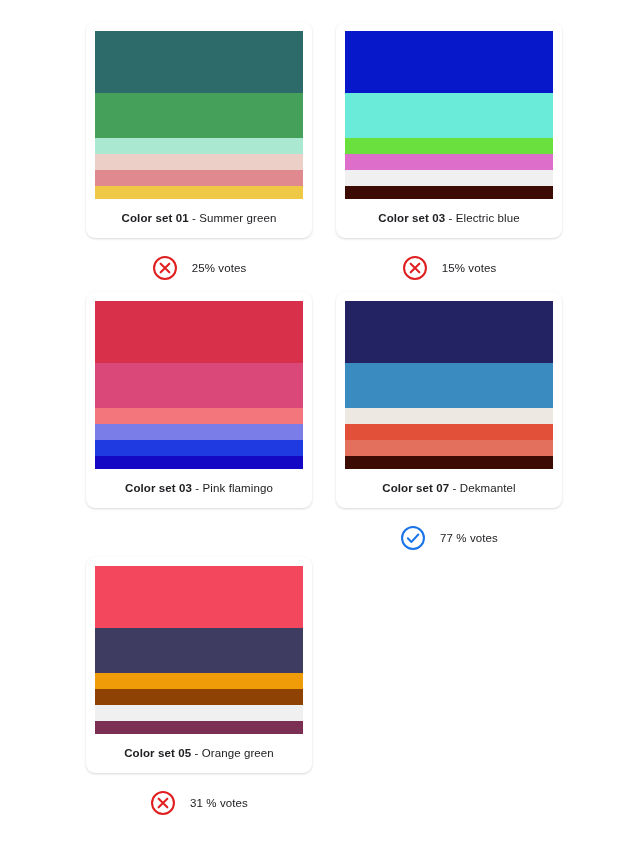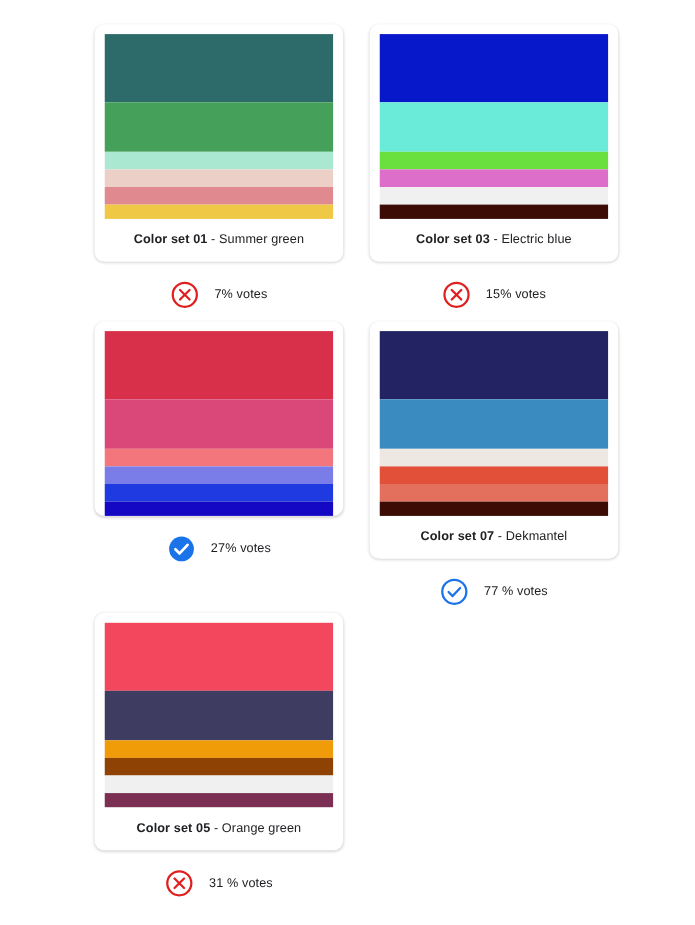--- a/index.html
+++ b/index.html
@@ -103,21 +103,21 @@
           <div class="band" title="#efc845" style="background: rgb(239, 200, 69); height: 13px;"></div>
         </div>
         <div class="card-title"><span class="t-bold">Color set 01</span><span class="t-rest"> - Summer green</span></div>
       </div>
       <div class="vote-row">
         <div class="vote-inner">
           <svg viewBox="0 0 24 24" class="vote-icon">
             <circle cx="12" cy="12" r="10.1" fill="none" stroke="#e02020" stroke-width="1.9"></circle>
             <path d="M8 8 L16 16 M16 8 L8 16" fill="none" stroke="#e02020" stroke-width="1.9" stroke-linecap="round"></path>
           </svg>
-          <span class="vote-text">7% votes</span>
+          <span class="vote-text">25% votes</span>
         </div>
       </div>
     </div>
     <div class="cell col-right row-1">
       <div class="card">
         <div class="swatch">
           <div class="band" title="#0618c9" style="background: rgb(6, 24, 201); height: 62px;"></div>
           <div class="band" title="#6aead8" style="background: rgb(106, 234, 216); height: 45px;"></div>
           <div class="band" title="#6ae03f" style="background: rgb(106, 224, 63); height: 16px;"></div>
           <div class="band" title="#dd6fca" style="background: rgb(221, 111, 202); height: 16px;"></div>
@@ -139,29 +139,21 @@
     <div class="cell col-left row-2">
       <div class="card">
         <div class="swatch">
           <div class="band" title="#d8304a" style="background: rgb(216, 48, 74); height: 62px;"></div>
           <div class="band" title="#d94878" style="background: rgb(217, 72, 120); height: 45px;"></div>
           <div class="band" title="#f2767c" style="background: rgb(242, 118, 124); height: 16px;"></div>
           <div class="band" title="#7a7ce8" style="background: rgb(122, 124, 232); height: 16px;"></div>
           <div class="band" title="#1f3ae0" style="background: rgb(31, 58, 224); height: 16px;"></div>
           <div class="band" title="#1508c4" style="background: rgb(21, 8, 196); height: 13px;"></div>
         </div>
-      </div>
-      <div class="vote-row">
-        <div class="vote-inner">
-          <svg viewBox="0 0 24 24" class="vote-icon">
-            <circle cx="12" cy="12" r="10.4" fill="#1a73e8"></circle>
-            <path d="M6.9 12.3 L10.4 15.8 L17.1 8.6" fill="none" stroke="#ffffff" stroke-width="2.3" stroke-linecap="round" stroke-linejoin="round"></path>
-          </svg>
-          <span class="vote-text">27% votes</span>
-        </div>
+        <div class="card-title"><span class="t-bold">Color set 03</span><span class="t-rest"> - Pink flamingo</span></div>
       </div>
     </div>
     <div class="cell col-right row-2">
       <div class="card">
         <div class="swatch">
           <div class="band" title="#232364" style="background: rgb(35, 35, 100); height: 62px;"></div>
           <div class="band" title="#3a8cc0" style="background: rgb(58, 140, 192); height: 45px;"></div>
           <div class="band" title="#eee8e2" style="background: rgb(238, 232, 226); height: 16px;"></div>
           <div class="band" title="#e2503a" style="background: rgb(226, 80, 58); height: 16px;"></div>
           <div class="band" title="#e3705d" style="background: rgb(227, 112, 93); height: 16px;"></div>

